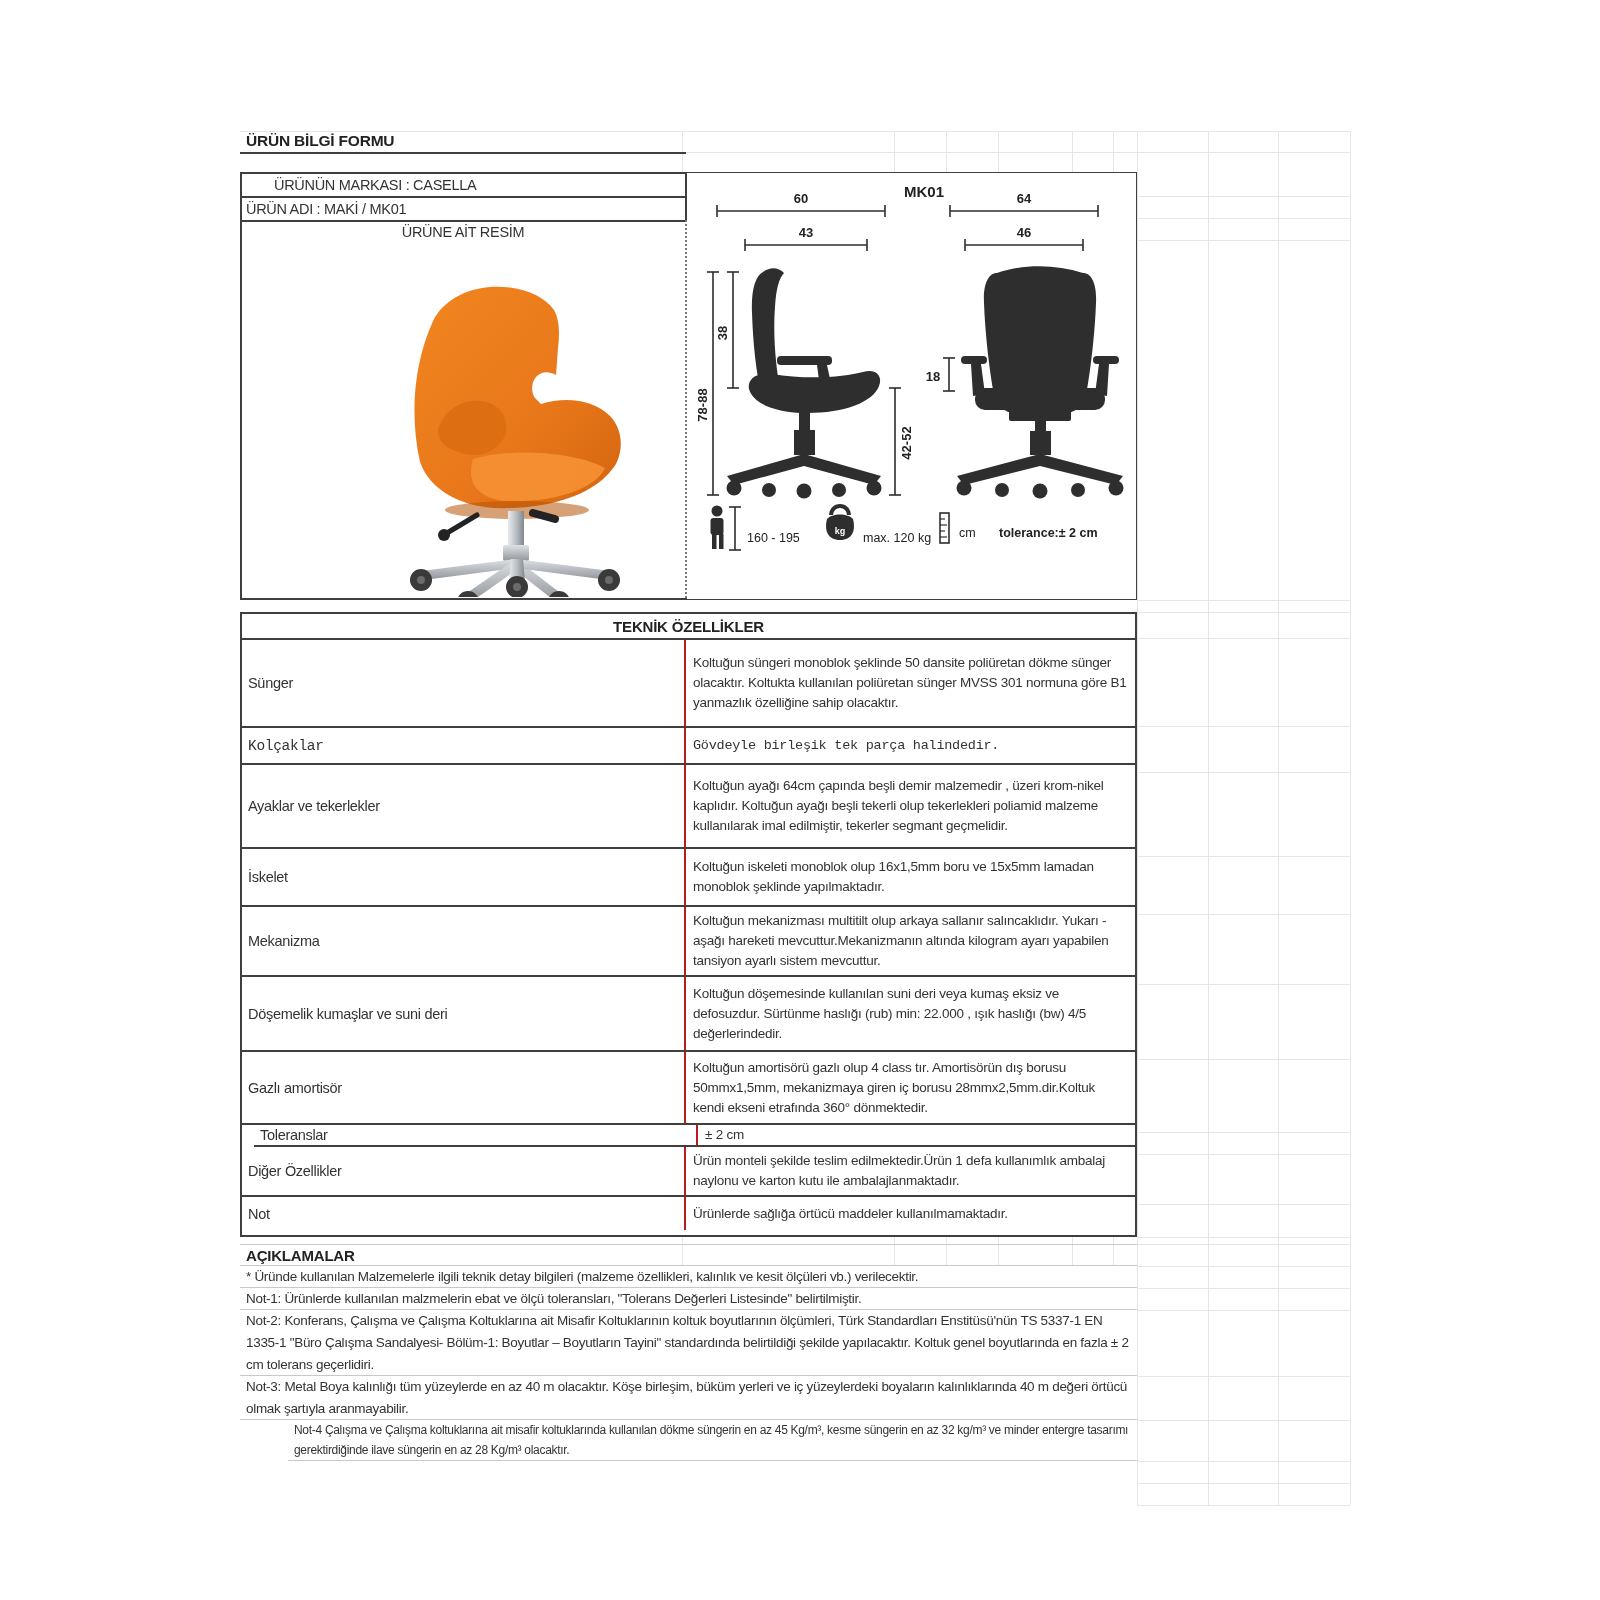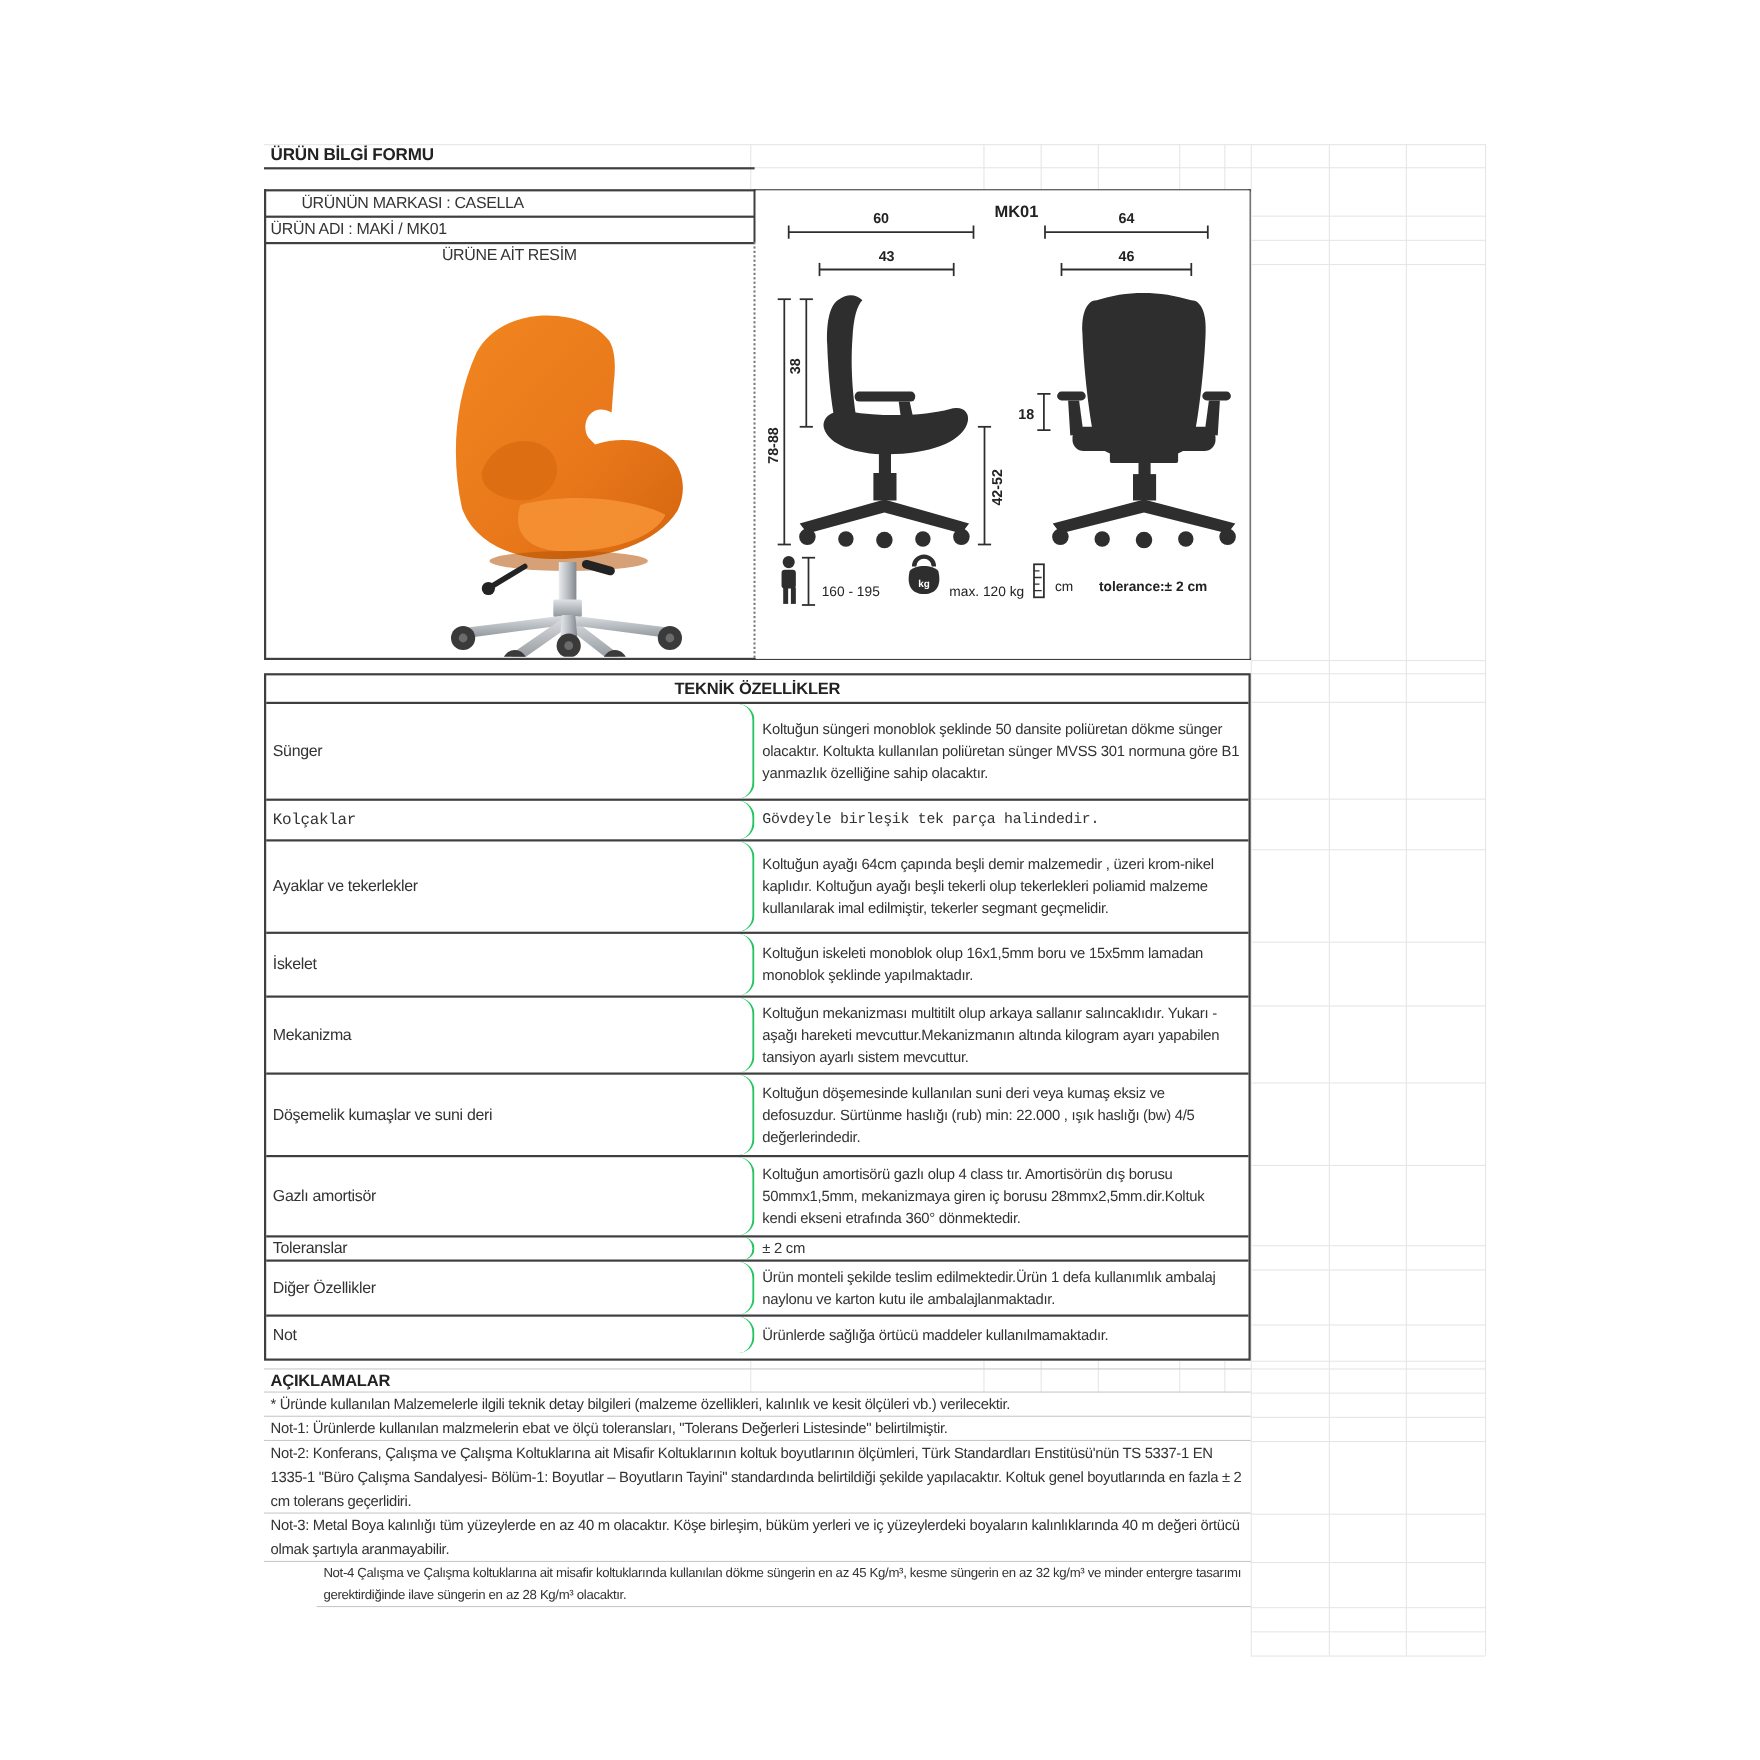--- a/index.html
+++ b/index.html
@@ -13,21 +13,21 @@
   .dlv{position:absolute;width:2px;background:#3f3f3f;}
   .dotv{position:absolute;width:0;border-left:2px dotted #777;}
   .t{position:absolute;white-space:nowrap;}
   .title{font-weight:bold;font-size:15.5px;color:#222;letter-spacing:-0.2px;}
   .center{text-align:center;}
   
   .spec{position:absolute;left:240px;top:612px;width:897px;height:625px;border:2px solid #3f3f3f;box-sizing:border-box;background:#fff;display:flex;flex-direction:column;}
   .spec .hrow{height:26px;border-bottom:2px solid #3f3f3f;box-sizing:border-box;display:flex;align-items:center;justify-content:center;font-weight:bold;font-size:15px;color:#222;letter-spacing:-0.2px;}
   .srow{display:flex;border-bottom:2px solid #3f3f3f;box-sizing:border-box;}
   .srow:last-child{border-bottom:none;}
-  .srow .lc{width:444px;border-right:2px solid #22c55e;box-sizing:border-box;display:flex;align-items:center;padding:0 6px;font-size:14.5px;letter-spacing:-0.3px;color:#333;border-radius:15px;}
+  .srow .lc{width:444px;border-right:2px solid #b91c1c;box-sizing:border-box;display:flex;align-items:center;padding:0 6px;font-size:14.5px;letter-spacing:-0.3px;color:#333;}
   .srow .vc{flex:1;display:flex;align-items:center;padding:1px 7px;font-size:13.5px;line-height:20px;letter-spacing:-0.25px;color:#333;overflow:hidden;}
   
   .inforow{position:absolute;left:240px;width:446px;box-sizing:border-box;display:flex;align-items:center;padding:0 6px;font-size:14.5px;letter-spacing:-0.3px;color:#333;background:transparent;}
   
   .notes{position:absolute;left:240px;top:1244px;width:897px;}
   .nrow{box-sizing:border-box;border-bottom:1px solid #c9c9c9;padding:0 6px;font-size:13.5px;line-height:22px;letter-spacing:-0.3px;color:#333;overflow:hidden;}
   .nhead{font-weight:bold;font-size:15px;color:#222;border-top:1px solid #c9c9c9;line-height:21px;height:22px;letter-spacing:-0.2px;}
   .small{font-size:12px;line-height:20px;}
   .photo{position:absolute;left:325px;top:247px;width:340px;height:350px;}
   .draw{position:absolute;left:687px;top:173px;width:449px;height:426px;background:#fff;}
@@ -291,21 +291,21 @@
       <div class="vc">Koltuğun mekanizması multitilt olup arkaya sallanır salıncaklıdır. Yukarı - aşağı hareketi mevcuttur.Mekanizmanın altında kilogram ayarı yapabilen tansiyon ayarlı sistem mevcuttur.</div>
     </div>
     <div class="srow" style="height:75px;">
       <div class="lc">Döşemelik kumaşlar ve suni deri</div>
       <div class="vc">Koltuğun döşemesinde kullanılan suni deri veya kumaş eksiz ve defosuzdur. Sürtünme haslığı (rub) min: 22.000 , ışık haslığı (bw) 4/5 değerlerindedir.</div>
     </div>
     <div class="srow" style="height:73px;">
       <div class="lc">Gazlı amortisör</div>
       <div class="vc">Koltuğun amortisörü gazlı olup 4 class tır. Amortisörün dış borusu 50mmx1,5mm, mekanizmaya giren iç borusu 28mmx2,5mm.dir.Koltuk kendi ekseni etrafında 360° dönmektedir.</div>
     </div>
-    <div class="srow" style="height:22px;">
+    <div class="srow" style="height:22px;margin-left:12px;">
       <div class="lc">Toleranslar</div>
       <div class="vc">± 2 cm</div>
     </div>
     <div class="srow" style="height:50px;">
       <div class="lc">Diğer Özellikler</div>
       <div class="vc">Ürün monteli şekilde teslim edilmektedir.Ürün 1 defa kullanımlık ambalaj naylonu ve karton kutu ile ambalajlanmaktadır.</div>
     </div>
     <div class="srow" style="height:33px;">
       <div class="lc">Not</div>
       <div class="vc">Ürünlerde sağlığa örtücü maddeler kullanılmamaktadır.</div>

